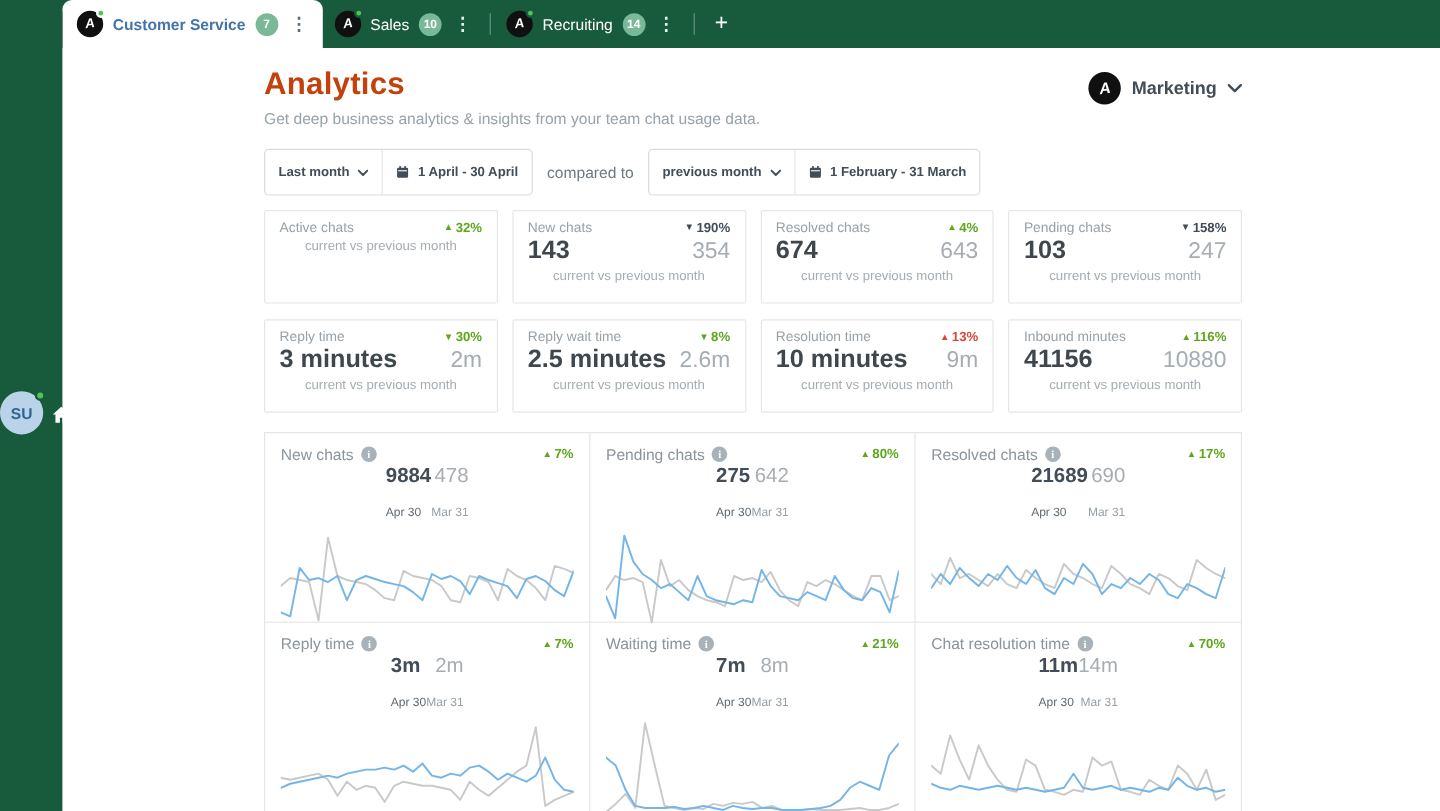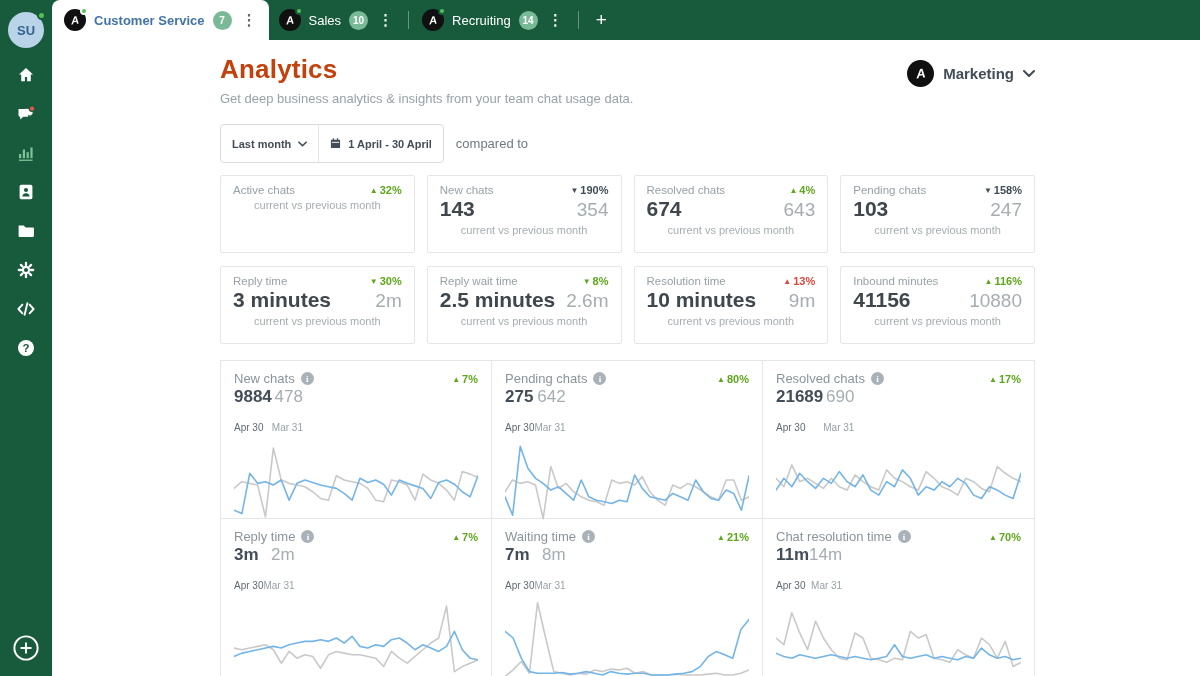--- a/index.html
+++ b/index.html
@@ -24,21 +24,21 @@
   .tab.active .status-dot { border-color:#fff; }
   .tab-count { min-width:19px; height:19px; border-radius:50%; background:#79b998; color:#fff;
                font-size:10px; font-weight:700; display:grid; place-items:center; padding:0 3px; }
   .kebab { color:rgba(255,255,255,.9); font-size:15px; font-weight:700; padding:0 2px; cursor:pointer; }
   .tab.active .kebab { color:#5f6b76; }
   .tab-sep { width:1px; height:18px; background:rgba(255,255,255,.35); align-self:center; margin:0 3px; }
   .add-tab { color:#fff; font-size:19px; font-weight:400; display:flex; align-items:center;
              padding:0 14px; cursor:pointer; }
 
   
-  .sidebar { grid-area:side; background:#175A3C; display:flex; flex-direction:column; align-items:center;border-radius:11px; }
+  .sidebar { grid-area:side; background:#175A3C; display:flex; flex-direction:row; align-items:center;border-radius:11px; }
   .avatar { position:relative; width:36px; height:36px; margin-top:12px; border-radius:50%;
             background:#b9d4e8; display:grid; place-items:center; cursor:pointer; flex:none; }
   .avatar span { color:#33648e; font-size:13px; font-weight:700; }
   .avatar .dot { position:absolute; top:-1px; right:-2px; width:9px; height:9px; border-radius:50%;
                  background:#52c452; border:2px solid #175A3C; }
   .side-icon { width:30px; height:24px; margin-top:15px; display:grid; place-items:center;
                color:#fff; cursor:pointer; position:relative; flex:none; }
   .side-icon svg { width:20px; height:20px; display:block; }
   .side-icon.active { color:#7fc49a; }
   .side-plus { margin-top:auto; margin-bottom:14px; width:28px; height:28px; color:#fff; cursor:pointer; }
@@ -86,21 +86,21 @@
                  margin-top:16px; background:#fff; }
   .chart-cell { padding:10px 13px 8px; height:158px; border-right:1px solid #e6e6e6;
                 border-bottom:1px solid #e6e6e6; }
   .chart-cell:nth-child(3n) { border-right:none; }
   .cc-top { display:flex; justify-content:space-between; align-items:center; }
   .cc-label-wrap { display:flex; align-items:center; gap:6px; }
   .cc-label { font-size:13px; color:#8a949b; }
   .info-icon { width:13px; height:13px; border-radius:50%; background:#a9b2b8; color:#fff;
                font-size:9px; font-weight:700; display:inline-grid; place-items:center;
                font-family:"Liberation Serif", serif; cursor:pointer; }
-  .cc-vals { display:flex; justify-content:flex-start; margin-top:2px; }
+  .cc-vals { display:flex; justify-content:center; margin-top:2px; }
   .cc-right { text-align:right; }
   .cc-current { font-size:17px; font-weight:700; color:#424d57; line-height:1.1; }
   .cc-previous { font-size:17px; color:#a5adb2; line-height:1.1; }
   .cc-date { font-size:10px; color:#5f6a72; margin-top:15px; }
   .cc-right .cc-date { color:#97a1a7; }
   svg.spark { width:100%; height:84px; margin-top:5px; display:block; }
 </style>
 </head>
 <body>
 
@@ -247,20 +247,37 @@
             <svg class="cal" data-name="calendar-icon" width="11" height="11" viewBox="0 0 12 12">
                 <rect x="1" y="2" width="10" height="9" rx="1" fill="currentColor"></rect>
                 <rect x="3" y="0.4" width="1.5" height="2.8" fill="currentColor"></rect>
                 <rect x="7.5" y="0.4" width="1.5" height="2.8" fill="currentColor"></rect>
                 <rect x="2" y="4.2" width="8" height="1" fill="#fff"></rect>
               </svg>
             <span>1 April - 30 April</span>
           </div>
         </div>
         <span class="compared" data-name="compared-to-label">compared to</span>
+        <div class="pill" data-name="compare-filter">
+          <div class="pill-sec" data-name="compare-select">
+            <span>previous month</span>
+            <svg class="chev" data-name="chevron-down-icon" width="9" height="6" viewBox="0 0 10 6">
+                <polyline points="1,1 5,5 9,1" fill="none" stroke="currentColor" stroke-width="1.8" stroke-linecap="round" stroke-linejoin="round"></polyline>
+              </svg>
+          </div>
+          <div class="pill-sec" data-name="compare-date-range">
+            <svg class="cal" data-name="calendar-icon" width="11" height="11" viewBox="0 0 12 12">
+                <rect x="1" y="2" width="10" height="9" rx="1" fill="currentColor"></rect>
+                <rect x="3" y="0.4" width="1.5" height="2.8" fill="currentColor"></rect>
+                <rect x="7.5" y="0.4" width="1.5" height="2.8" fill="currentColor"></rect>
+                <rect x="2" y="4.2" width="8" height="1" fill="#fff"></rect>
+              </svg>
+            <span>1 February - 31 March</span>
+          </div>
+        </div>
       </div>
 
       <div class="stats-grid" data-name="stats-grid">
           <div class="stat-card" data-name="stat-card">
     <div class="sc-top">
       <span class="sc-label" data-name="stat-label">Active chats</span>
       <span class="sc-change chg-green" data-name="stat-change-badge"><span class="arrow" data-name="trend-arrow-icon">▲</span><span class="val">32%</span></span>
     </div>
     <div class="sc-footer" data-name="stat-footer">current vs previous month</div>
   </div>

